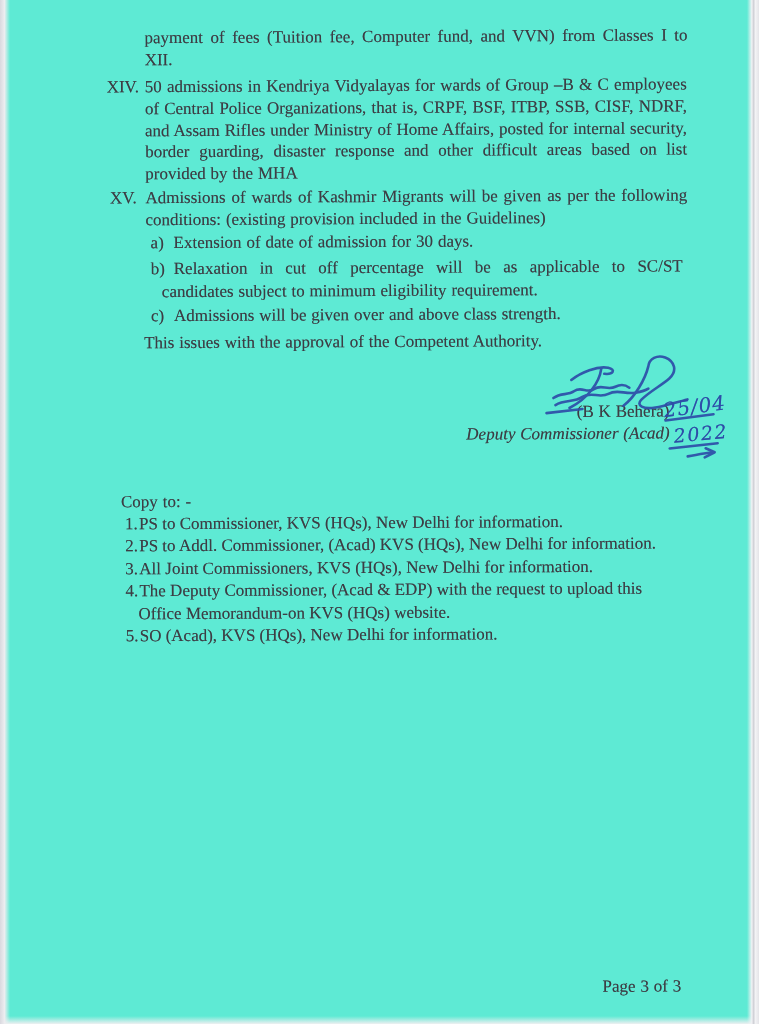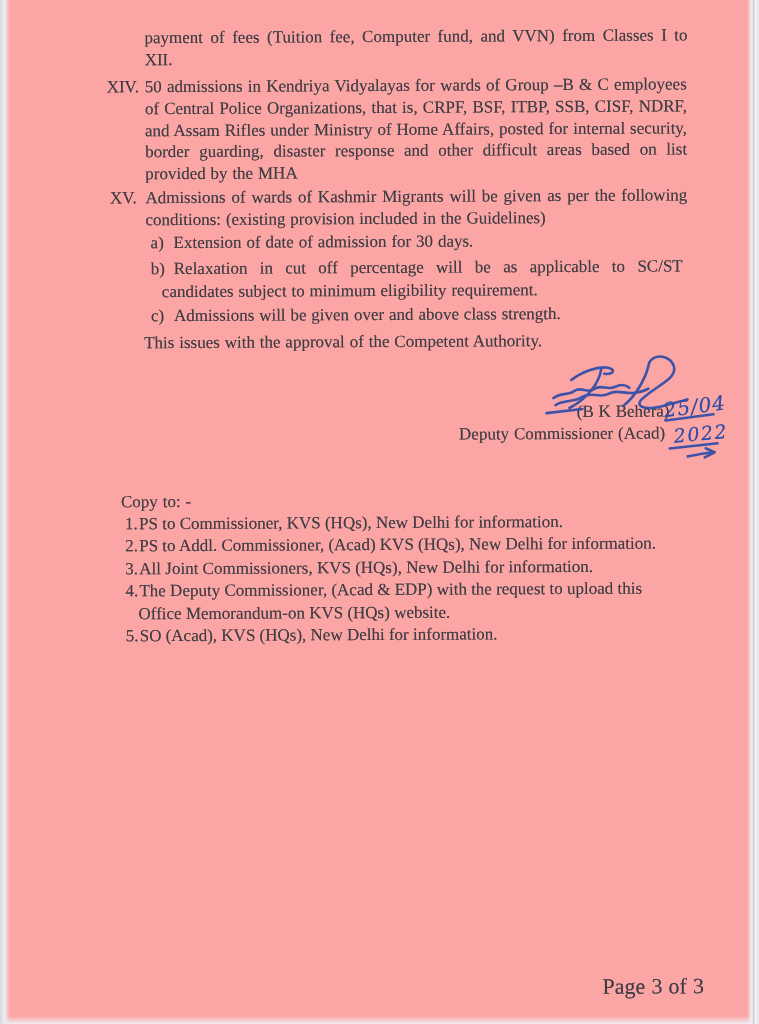--- a/index.html
+++ b/index.html
@@ -1,19 +1,19 @@
 <!DOCTYPE html>
 <html><head>
 <meta charset="utf-8">
 <style>
   * { margin:0; padding:0; box-sizing:border-box; }
   html,body { width:759px; height:1024px; overflow:hidden; background:#e9e9ec; }
   .page {
     position:relative; width:759px; height:1024px;
-    background:#fca5a5;
+    background:#5eead4;
     font-family:"Liberation Serif", serif;
     color:#3d3d44;
     overflow:hidden;
   }
   
   .scan-edge-left {
     position:absolute; left:0; top:0; width:10px; height:1024px;
     background:linear-gradient(to right, #d9d9df 0%, #ededf0 45%, rgba(251,251,250,0) 100%);
     z-index:5;
   }
@@ -45,37 +45,37 @@
   .item .marker { display:inline-block; width:44px; text-indent:0; text-align:center; }
   .item-xiv { left:103px; top:75px; width:586px; }
   .item-xv  { left:103px; top:186px; width:586px; }
   .subitem { padding-left:11px; text-indent:-11px; line-height:22.5px; }
   .subitem .marker { display:inline-block; width:23px; text-indent:0; }
   .sub-a { left:152px; top:231px; width:532px; }
   .sub-b { left:152px; top:257px; width:532px; }
   .sub-c { left:152px; top:304px; width:532px; }
   .approval { left:145px; top:331px; width:540px; }
   .sig-name { left:455px; top:402px; width:215px; text-align:right; }
-  .sig-designation { left:455px; top:424px; width:215px; text-align:center; }
+  .sig-designation { left:455px; top:424px; width:215px; text-align:right;font-style:italic; }
   .sig-ink { position:absolute; left:528px; top:352px; width:200px; height:122px; z-index:3; }
   .hand {
     position:absolute; z-index:3;
     font-family:"DejaVu Serif", serif; font-style:italic;
     color:#2e4da8; text-shadow:0 0 0.5px rgba(46,77,168,0.6);
   }
   .date-top { left:664px; top:396px; font-size:20px; transform:rotate(-7deg); letter-spacing:1px; }
   .date-bottom { left:674px; top:424px; font-size:19px; transform:rotate(-5deg); letter-spacing:1.5px; }
   .copy-heading { left:90px; top:490px;margin-left:31px; }
   .copy-list { position:absolute; left:125px; top:512px; width:562px; font-size:17px; }
   .copy-item {
     padding-left:13px; text-indent:-13px; line-height:22.4px;
     text-shadow:0 0 0.6px rgba(61,61,68,0.55);
   }
   .copy-item .num { display:inline-block; width:14px; text-indent:0; }
-  .footer { left:600px; top:977px; font-size:22px; }
+  .footer { left:600px; top:977px; font-size:17px; }
 </style>
 </head>
 <body>
 
 <div class="page">
   <div class="content">
 
     <p class="txt justify intro">payment of fees (Tuition fee, Computer fund, and VVN) from Classes I to XII.</p>
 
     <div class="txt justify item item-xiv">

